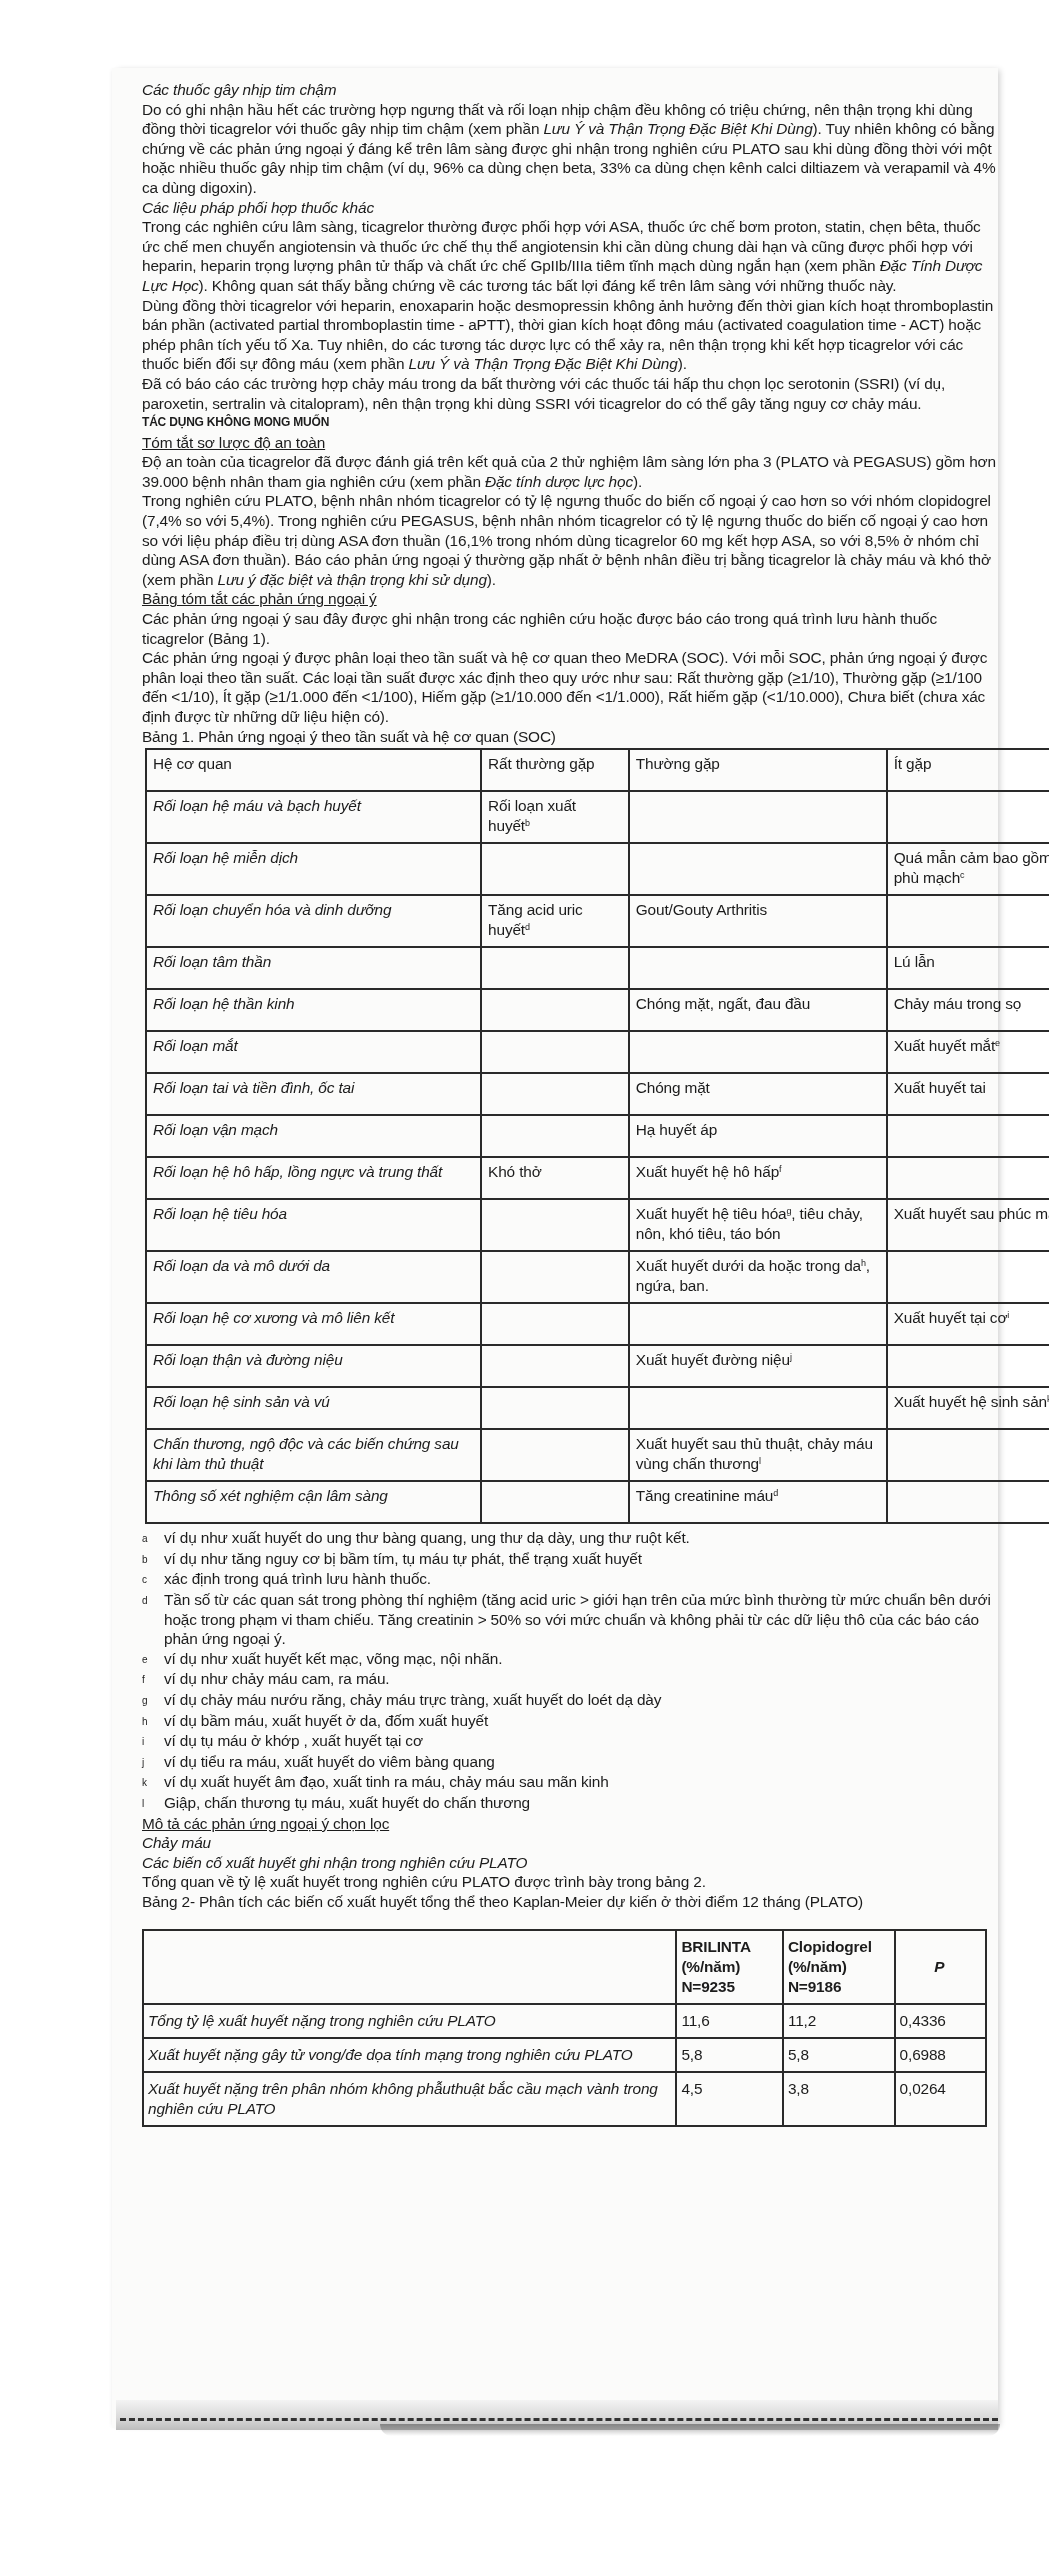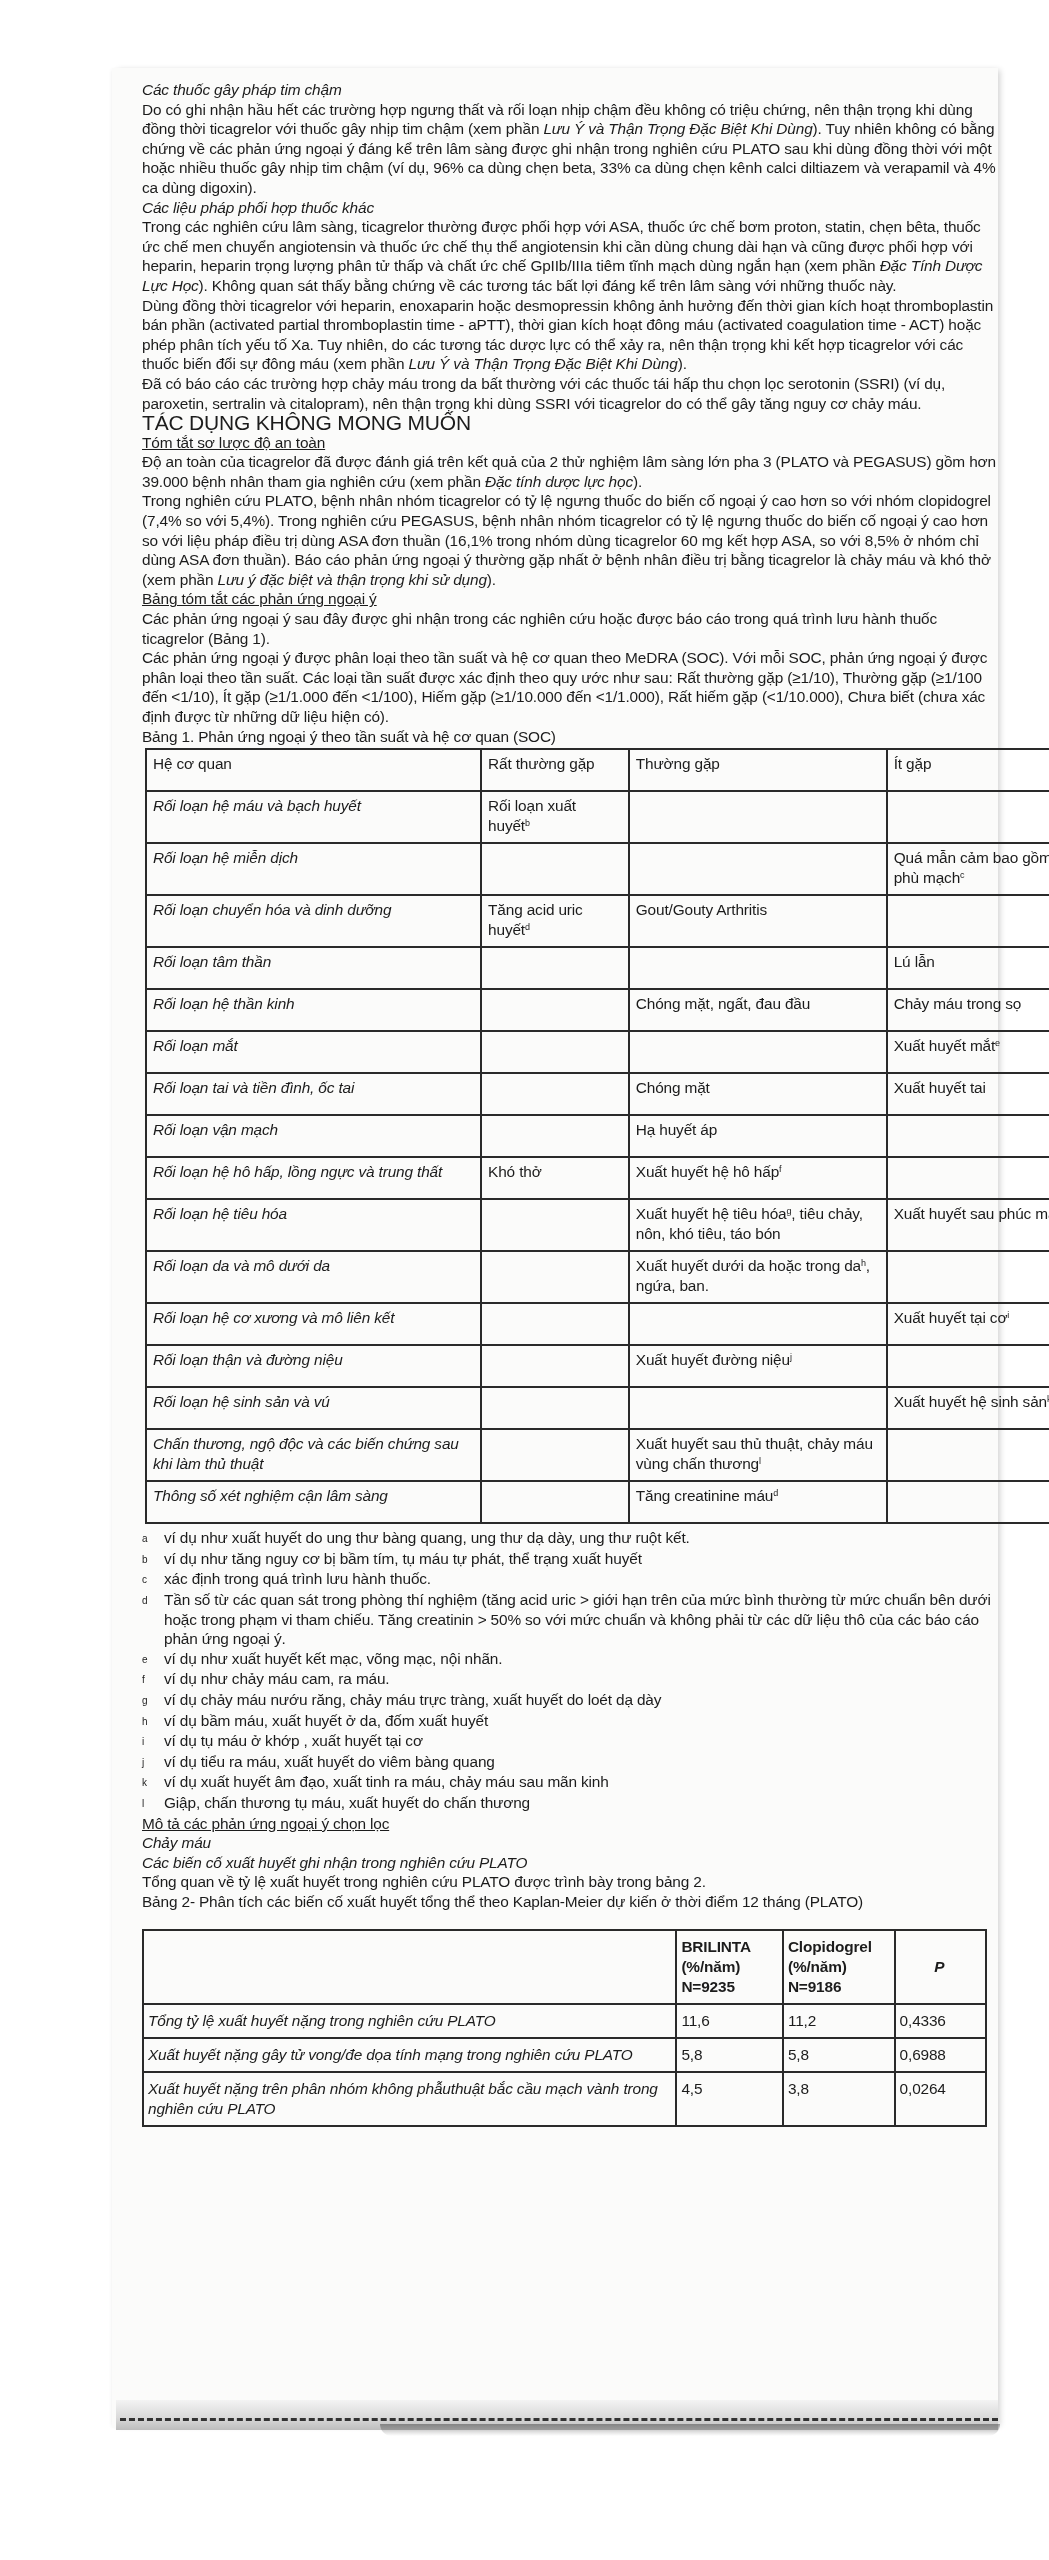--- a/index.html
+++ b/index.html
@@ -25,21 +25,21 @@
     background: linear-gradient(180deg, rgba(0,0,0,0.35), rgba(0,0,0,0));
     border-radius: 0 0 60px 60px;
   }
   .content {
     position: absolute; left: 142px; top: 80px; width: 855px;
     font-size: 15.4px; line-height: 19.6px; letter-spacing: -0.15px;
   }
   .content p { margin: 0; }
   .it { font-style: italic; }
   .ul { text-decoration: underline; }
-  .heading { font-weight: normal; font-size: 21px; letter-spacing: -0.2px; }
+  .heading { font-weight: bold; font-size: 12px; letter-spacing: -0.2px; }
 
   table.t1 {
     border-collapse: collapse; width: 929px; margin-top: 2px; margin-left: 3px;
     font-size: 15.4px; line-height: 20px;
   }
   table.t1 td {
     border: 2px solid #2a2a2a; vertical-align: top; padding: 4px 6px 6px 6px; height: 30px;
   }
   table.t1 td.c0 { width: 290px; }
   table.t1 td.c1 { width: 120px; }
@@ -68,21 +68,21 @@
 </head>
 <body>
 
 <div class="paper"></div>
 <div class="paper-fold"></div>
 <div class="cut-line"></div>
 <div class="shadow-under"></div>
 
 <div class="content">
 
-  <p class="it">Các thuốc gây pháp tim chậm</p>
+  <p class="it">Các thuốc gây nhịp tim chậm</p>
   <p><span>Do có ghi nhận hầu hết các trường hợp ngưng thất và rối loạn nhịp chậm đều không có triệu chứng, nên thận trọng khi dùng đồng thời ticagrelor với thuốc gây nhịp tim chậm (xem phần </span><span class="it">Lưu Ý và Thận Trọng Đặc Biệt Khi Dùng</span><span>). Tuy nhiên không có bằng chứng về các phản ứng ngoại ý đáng kể trên lâm sàng được ghi nhận trong nghiên cứu PLATO sau khi dùng đồng thời với một hoặc nhiều thuốc gây nhịp tim chậm (ví dụ, 96% ca dùng chẹn beta, 33% ca dùng chẹn kênh calci diltiazem và verapamil và 4% ca dùng digoxin).</span></p>
 
   <p class="it">Các liệu pháp phối hợp thuốc khác</p>
   <p><span>Trong các nghiên cứu lâm sàng, ticagrelor thường được phối hợp với ASA, thuốc ức chế bơm proton, statin, chẹn bêta, thuốc ức chế men chuyển angiotensin và thuốc ức chế thụ thể angiotensin khi cần dùng chung dài hạn và cũng được phối hợp với heparin, heparin trọng lượng phân tử thấp và chất ức chế GpIIb/IIIa tiêm tĩnh mạch dùng ngắn hạn (xem phần </span><span class="it">Đặc Tính Dược Lực Học</span><span>). Không quan sát thấy bằng chứng về các tương tác bất lợi đáng kể trên lâm sàng với những thuốc này.</span></p>
 
   <p><span>Dùng đồng thời ticagrelor với heparin, enoxaparin hoặc desmopressin không ảnh hưởng đến thời gian kích hoạt thromboplastin bán phần (activated partial thromboplastin time - aPTT), thời gian kích hoạt đông máu (activated coagulation time - ACT) hoặc phép phân tích yếu tố Xa. Tuy nhiên, do các tương tác dược lực có thể xảy ra, nên thận trọng khi kết hợp ticagrelor với các thuốc biến đổi sự đông máu (xem phần </span><span class="it">Lưu Ý và Thận Trọng Đặc Biệt Khi Dùng</span><span>).</span></p>
 
   <p>Đã có báo cáo các trường hợp chảy máu trong da bất thường với các thuốc tái hấp thu chọn lọc serotonin (SSRI) (ví dụ, paroxetin, sertralin và citalopram), nên thận trọng khi dùng SSRI với ticagrelor do có thể gây tăng nguy cơ chảy máu.</p>
 
   <p class="heading">TÁC DỤNG KHÔNG MONG MUỐN</p>

